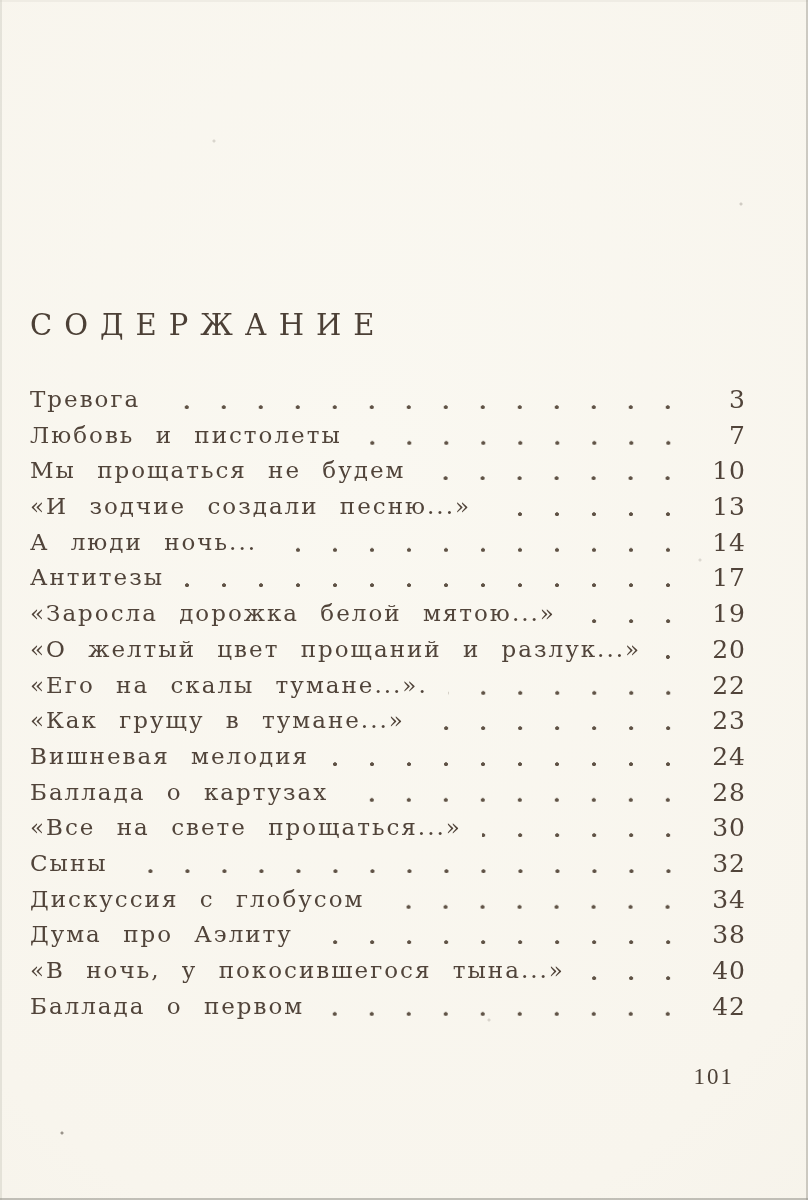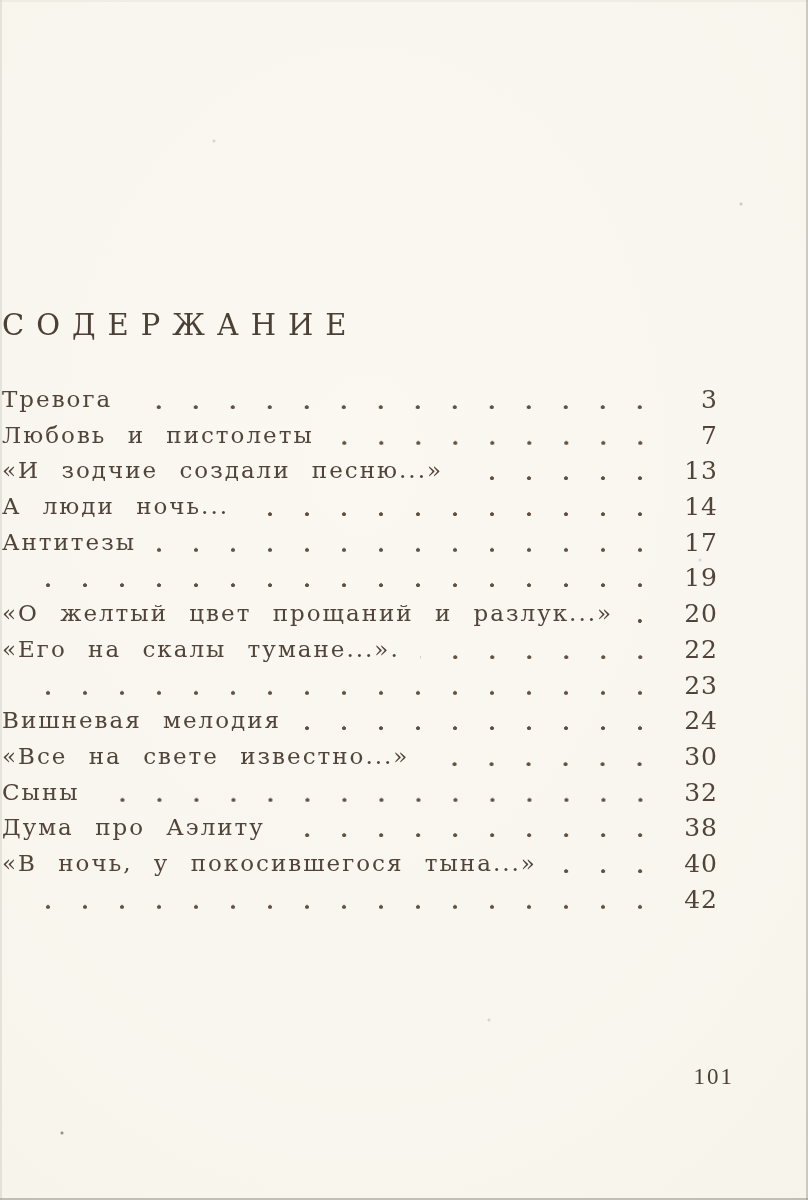--- a/index.html
+++ b/index.html
@@ -33,21 +33,21 @@
     background:
       radial-gradient(circle at 62px 1133px, rgba(60,50,40,.5) 1px, transparent 2px),
       radial-gradient(circle at 741px 204px, rgba(90,80,70,.25) 1px, transparent 2px),
       radial-gradient(circle at 214px 141px, rgba(90,80,70,.2) 1px, transparent 2px),
       radial-gradient(circle at 489px 1020px, rgba(90,80,70,.2) 1px, transparent 2px),
       radial-gradient(circle at 700px 560px, rgba(90,80,70,.18) 1px, transparent 2px);
     pointer-events:none;
   }
   .content{
     position:absolute;
-    left:2px;top:308px;
+    left:30px;top:308px;
     width:716px;
   }
   .toc-title{
     margin:0 0 40px 0;
     font-size:29px;
     font-weight:400;
     letter-spacing:12px;
     color:#4c4036;
     white-space:nowrap;
   }
@@ -104,77 +104,95 @@
           <span class="entry-title">Тревога</span>
           <span class="leader"></span>
           <span class="page-num">3</span>
         </li>
         <li class="toc-row">
           <span class="entry-title">Любовь и пистолеты</span>
           <span class="leader"></span>
           <span class="page-num">7</span>
         </li>
         <li class="toc-row">
+          <span class="entry-title">Мы прощаться не будем</span>
+          <span class="leader"></span>
+          <span class="page-num">10</span>
+        </li>
+        <li class="toc-row">
           <span class="entry-title">«И зодчие создали песню...»</span>
           <span class="leader"></span>
           <span class="page-num">13</span>
         </li>
         <li class="toc-row">
           <span class="entry-title">А люди ночь...</span>
           <span class="leader"></span>
           <span class="page-num">14</span>
         </li>
         <li class="toc-row">
           <span class="entry-title">Антитезы</span>
           <span class="leader"></span>
           <span class="page-num">17</span>
         </li>
         <li class="toc-row">
+          <span class="entry-title">«Заросла дорожка белой мятою...»</span>
           <span class="leader"></span>
           <span class="page-num">19</span>
         </li>
         <li class="toc-row">
           <span class="entry-title">«О желтый цвет прощаний и разлук...»</span>
           <span class="leader"></span>
           <span class="page-num">20</span>
         </li>
         <li class="toc-row">
           <span class="entry-title">«Его на скалы тумане...».</span>
           <span class="leader"></span>
           <span class="page-num">22</span>
         </li>
         <li class="toc-row">
+          <span class="entry-title">«Как грущу в тумане...»</span>
           <span class="leader"></span>
           <span class="page-num">23</span>
         </li>
         <li class="toc-row">
           <span class="entry-title">Вишневая мелодия</span>
           <span class="leader"></span>
           <span class="page-num">24</span>
         </li>
         <li class="toc-row">
-          <span class="entry-title">«Все на свете известно...»</span>
+          <span class="entry-title">Баллада о картузах</span>
+          <span class="leader"></span>
+          <span class="page-num">28</span>
+        </li>
+        <li class="toc-row">
+          <span class="entry-title">«Все на свете прощаться...»</span>
           <span class="leader"></span>
           <span class="page-num">30</span>
         </li>
         <li class="toc-row">
           <span class="entry-title">Сыны</span>
           <span class="leader"></span>
           <span class="page-num">32</span>
+        </li>
+        <li class="toc-row">
+          <span class="entry-title">Дискуссия с глобусом</span>
+          <span class="leader"></span>
+          <span class="page-num">34</span>
         </li>
         <li class="toc-row">
           <span class="entry-title">Дума про Аэлиту</span>
           <span class="leader"></span>
           <span class="page-num">38</span>
         </li>
         <li class="toc-row">
           <span class="entry-title">«В ночь, у покосившегося тына...»</span>
           <span class="leader"></span>
           <span class="page-num">40</span>
         </li>
         <li class="toc-row">
+          <span class="entry-title">Баллада о первом</span>
           <span class="leader"></span>
           <span class="page-num">42</span>
         </li>
       </ul>
   </div>
   <div class="folio">101</div>
 </div>
 
 </body></html>

